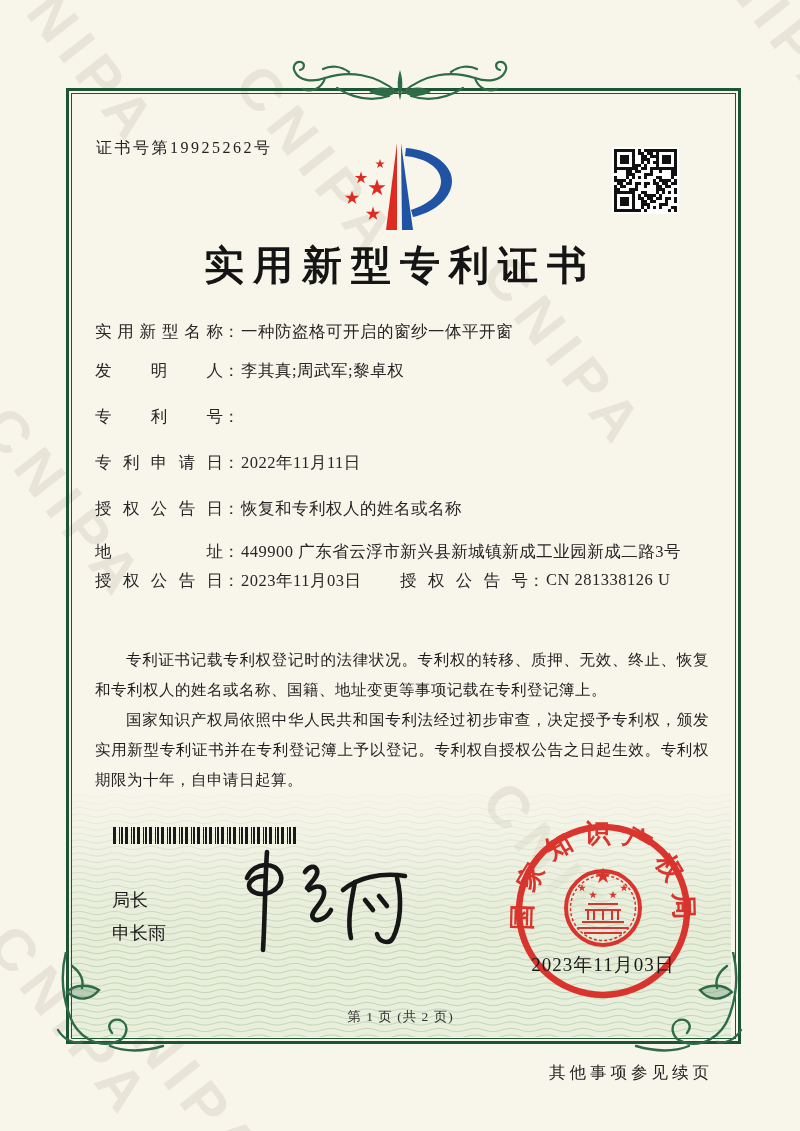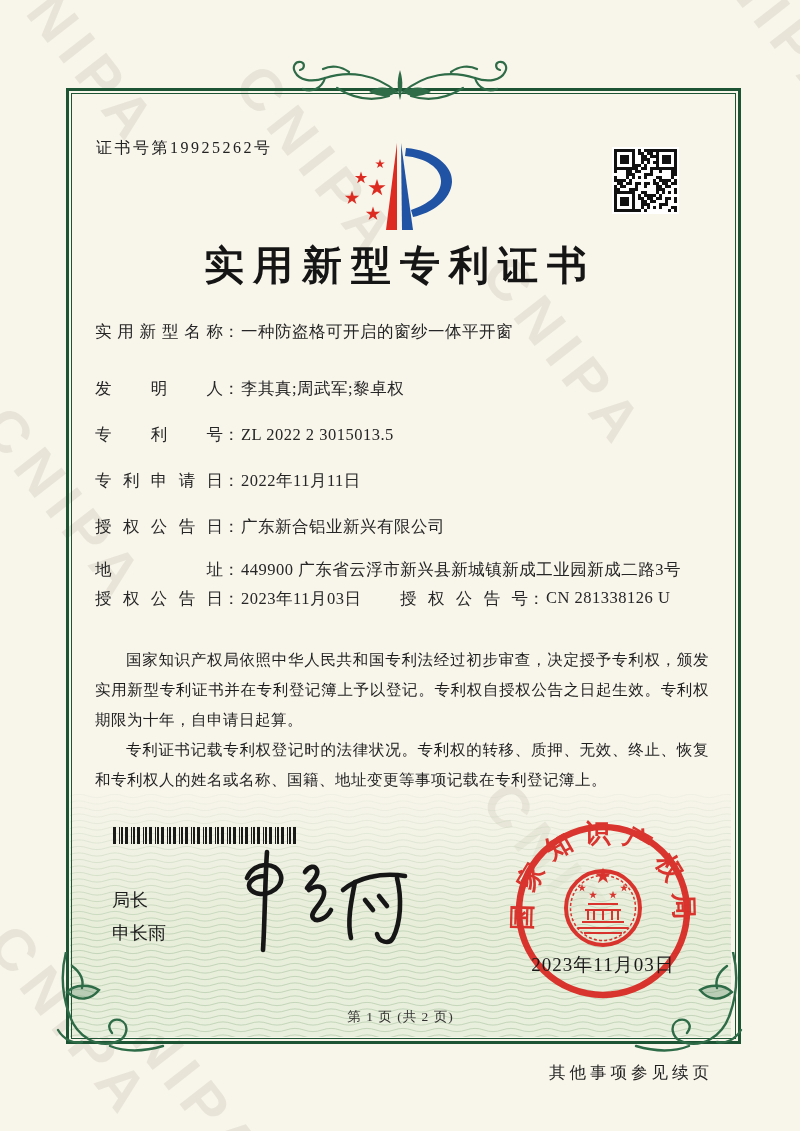--- a/index.html
+++ b/index.html
@@ -27,21 +27,21 @@
   .qr{position:absolute;left:612px;top:147px;}
 
   .title{position:absolute;left:0;top:238px;width:800px;text-align:center;
          font-size:40px;font-weight:bold;letter-spacing:9px;color:#151515;}
 
   .fields{position:absolute;left:95px;top:320px;width:614px;font-size:16.5px;color:#262626;}
   .frow{display:flex;align-items:flex-start;line-height:24px;}
   .flabel{display:inline-block;width:128px;text-align:justify;text-align-last:justify;flex:0 0 128px;}
   .fcolon{flex:0 0 18px;}
   .fvalue{flex:1 1 auto;letter-spacing:.5px;}
-  .mb-name{margin-bottom:33px;}
+  .mb-name{margin-bottom:15px;}
   .mb-std{margin-bottom:22px;}
   .mb-patentee{margin-bottom:19px;}
   .mb-addr{margin-bottom:6px;}
   .grantrow{display:flex;}
   .grant-left{display:flex;width:305px;}
   .grant-right{display:flex;}
 
   .paras{position:absolute;left:95px;top:645px;width:614px;font-size:15.5px;
          line-height:30px;color:#1f1f1f;text-align:justify;}
   .paras p{margin:0;text-indent:2em;letter-spacing:.5px;}
@@ -338,31 +338,30 @@
       <span class="fvalue">一种防盗格可开启的窗纱一体平开窗</span>
     </div>
     <div class="frow mb-std">
       <span class="flabel">发明人</span>
       <span class="fcolon">：</span>
       <span class="fvalue">李其真;周武军;黎卓权</span>
     </div>
     <div class="frow mb-std">
       <span class="flabel">专利号</span>
       <span class="fcolon">：</span>
-      <span class="fvalue">ZL 2022 2 3015013.5</span>
     </div>
     <div class="frow mb-std">
       <span class="flabel">专利申请日</span>
       <span class="fcolon">：</span>
       <span class="fvalue">2022年11月11日</span>
     </div>
     <div class="frow mb-patentee">
       <span class="flabel">授权公告日</span>
       <span class="fcolon">：</span>
-      <span class="fvalue">广东新合铝业新兴有限公司</span>
+      <span class="fvalue">恢复和专利权人的姓名或名称</span>
     </div>
     <div class="frow mb-addr">
       <span class="flabel">地址</span>
       <span class="fcolon">：</span>
       <span class="fvalue" style="max-width:460px">449900 广东省云浮市新兴县新城镇新成工业园新成二路3号</span>
     </div>
     <div class="grantrow">
       <div class="grant-left">
         <span class="flabel">授权公告日</span>
         <span class="fcolon">：</span>
@@ -370,22 +369,22 @@
       </div>
       <div class="grant-right">
         <span class="flabel">授权公告号</span>
         <span class="fcolon">：</span>
         <span class="fvalue">CN 281338126 U</span>
       </div>
     </div>
   </div>
 
   <div class="paras">
+    <p>专利证书记载专利权登记时的法律状况。专利权的转移、质押、无效、终止、恢复和专利权人的姓名或名称、国籍、地址变更等事项记载在专利登记簿上。</p>
     <p>国家知识产权局依照中华人民共和国专利法经过初步审查，决定授予专利权，颁发实用新型专利证书并在专利登记簿上予以登记。专利权自授权公告之日起生效。专利权期限为十年，自申请日起算。</p>
-    <p>专利证书记载专利权登记时的法律状况。专利权的转移、质押、无效、终止、恢复和专利权人的姓名或名称、国籍、地址变更等事项记载在专利登记簿上。</p>
   </div>
 
   <div class="barcode" id="barcode">
       <span style="width:3px;background:#1a1a1a"></span>
       <span style="width:3px"></span>
       <span style="width:1px;background:#1a1a1a"></span>
       <span style="width:1px"></span>
       <span style="width:2px;background:#1a1a1a"></span>
       <span style="width:2px"></span>
       <span style="width:3px;background:#1a1a1a"></span>

